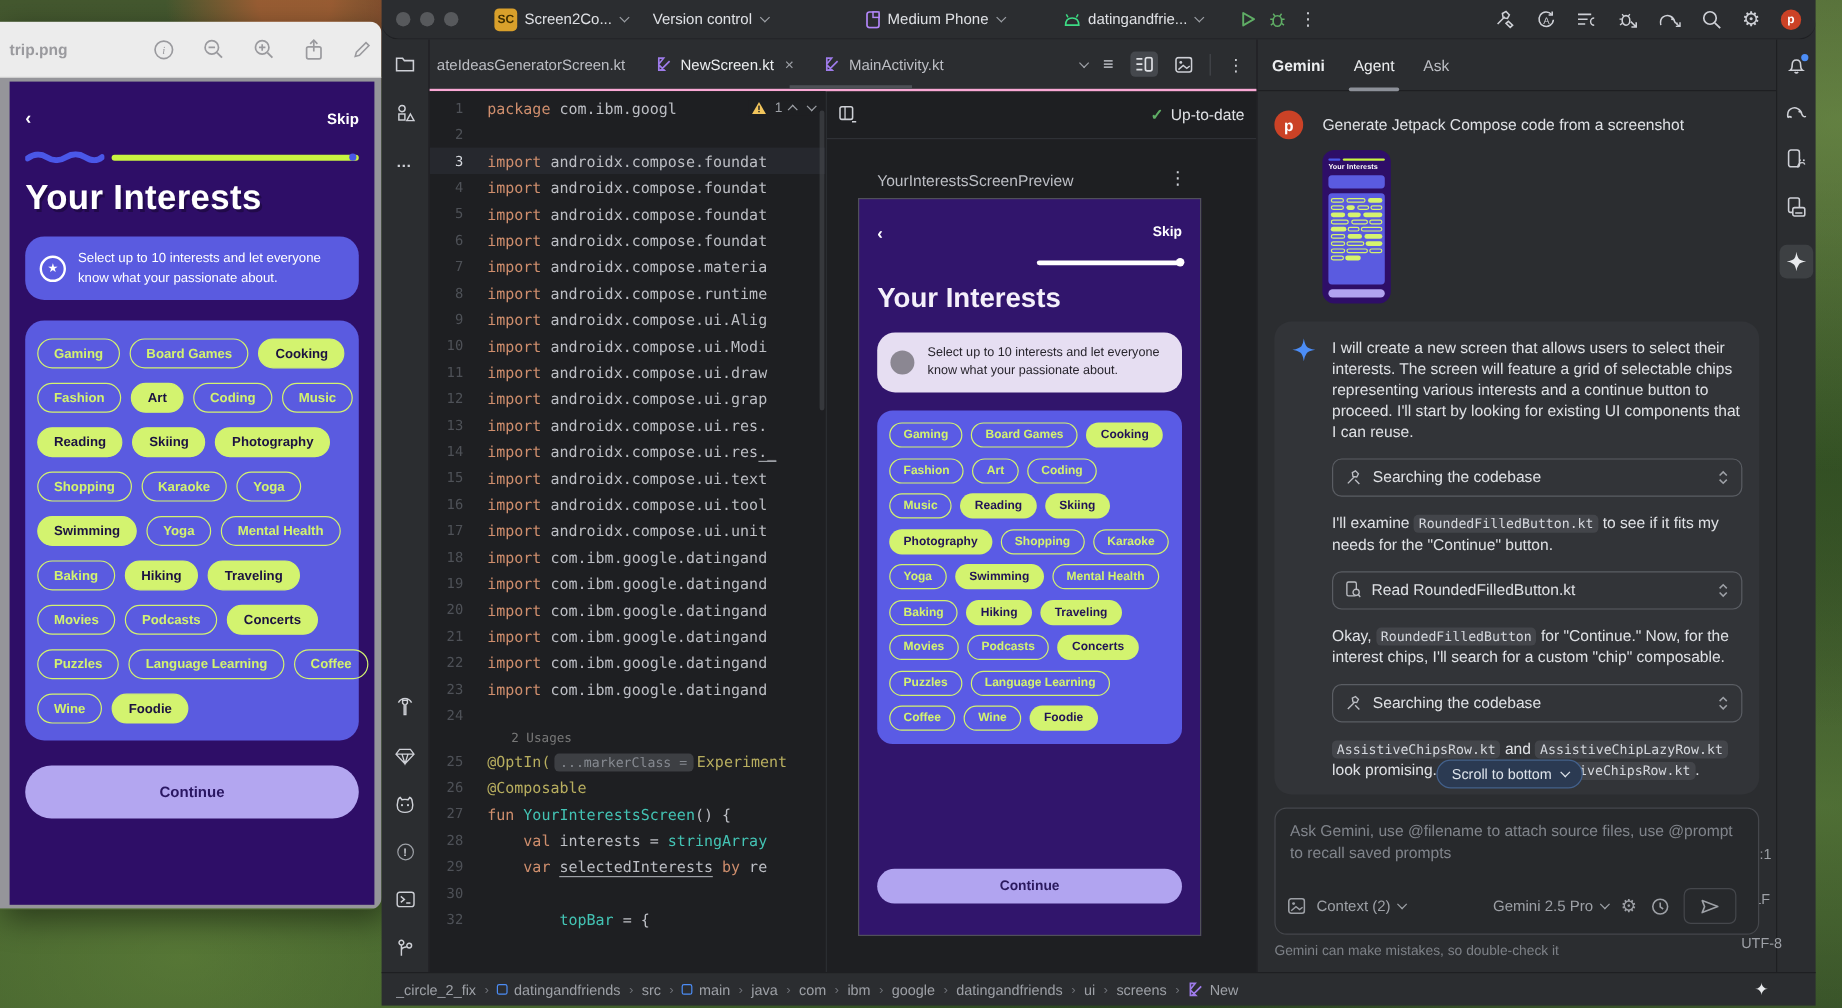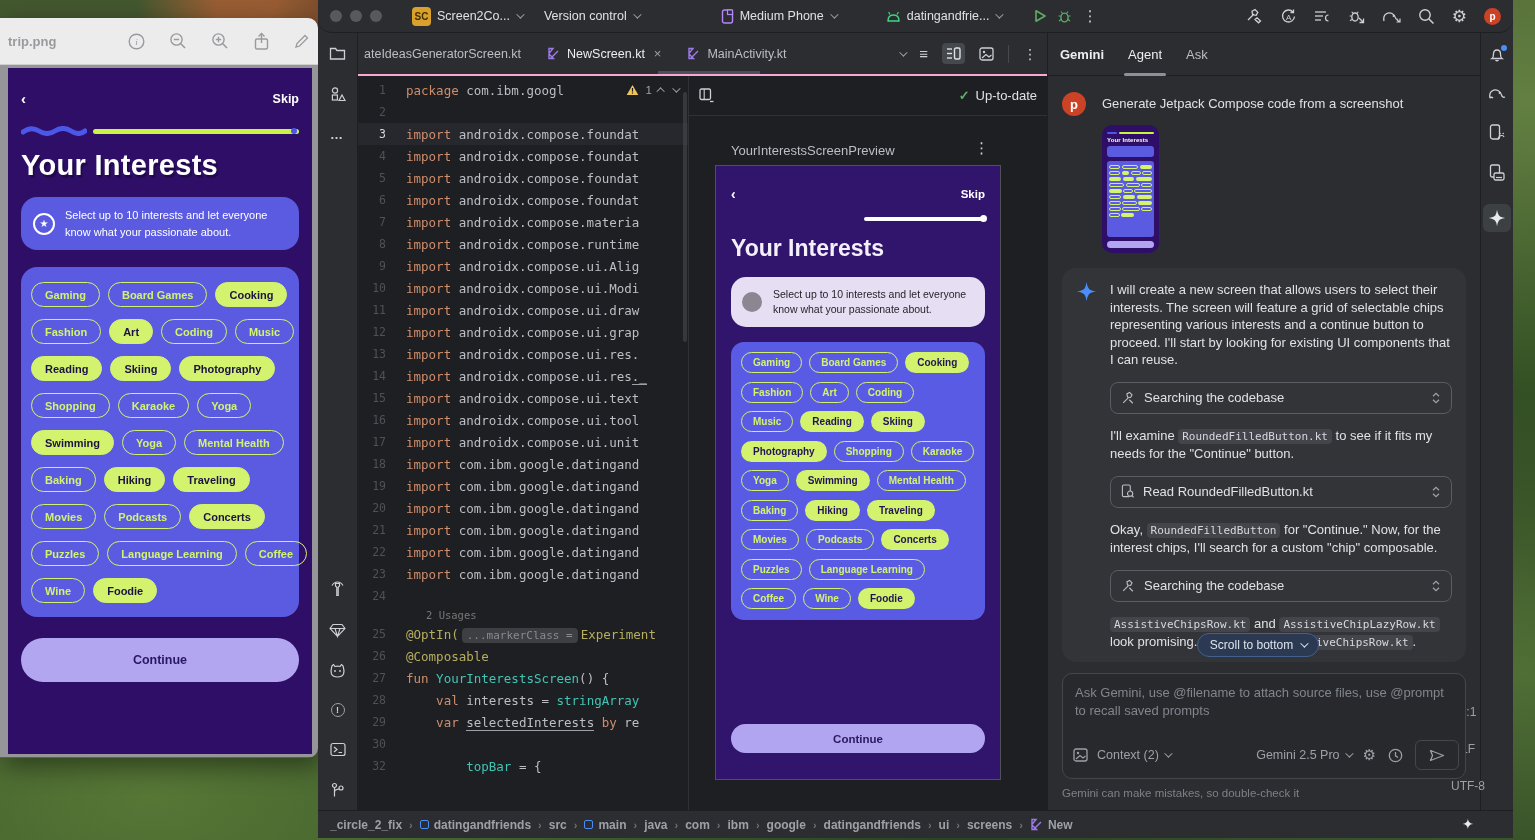--- a/index.html
+++ b/index.html
@@ -160,29 +160,29 @@
     color:#d5d8de; border-radius:4px; padding:1px 4px; }
   .g-tool { height:32px; border:1px solid #5a5d63; border-radius:8px; display:flex; align-items:center;
     padding:0 10px; gap:9px; margin-bottom:13px; color:#dfe1e5; font-size:13px; }
   .g-tool .chev { margin-left:auto; }
   .g-scrollpill { position:absolute; left:149px; top:557px; width:122px; height:24px; border-radius:13px;
     background:#2b3a52; border:1px solid #43618c; color:#dde3ea; font-size:12px;
     display:flex; align-items:center; justify-content:center; gap:7px; }
   .g-input { margin-top:11px; height:106px; border:1px solid #45474c; border-radius:10px; background:#27292c;
     padding:10px 12px; position:relative; }
   .g-placeholder { color:#81858c; font-size:13px; line-height:17.5px; }
-  .g-input-row { position:absolute; left:10px; right:6px; bottom:8px; display:flex; align-items:center; gap:9px;
+  .g-input-row { position:absolute; left:10px; right:18px; bottom:8px; display:flex; align-items:center; gap:9px;
     color:#9da0a6; font-size:12.5px; }
   .g-right { margin-left:auto; display:flex; align-items:center; gap:12px; }
   .g-send { width:44px; height:30px; border:1px solid #45474c; border-radius:6px; display:flex; align-items:center; justify-content:center; }
   .g-disclaimer { text-align:left; color:#7d8187; font-size:11.5px; margin-top:8px; }
   
   .statusbar { height:28px; flex-shrink:0; border-top:1px solid #1e1f22; display:flex; align-items:center;
     padding:0 12px; font-size:12px; color:#9da0a6; }
-  .bc { display:flex; align-items:center; gap:7px; white-space:nowrap; overflow:hidden;font-weight:bold; }
+  .bc { display:flex; align-items:center; gap:7px; white-space:nowrap; overflow:hidden; }
   .bc-sep { color:#6f7278; font-size:11px; }
   .mod-ico { width:9px; height:9px; border:1.5px solid var(--accent-blue); border-radius:2px; display:inline-block; }
   .sb-right { margin-left:auto; display:flex; align-items:center; gap:23px;flex-direction:column; }
   .sb-item { display:flex; align-items:center; gap:5px; }
   .circle-i { width:14px; height:14px; border:1.2px solid #9da0a6; border-radius:50%; font-size:9px; font-weight:700;
     display:flex; align-items:center; justify-content:center; }
   svg { display:block; }
 </style>
 </head>
 <body>

